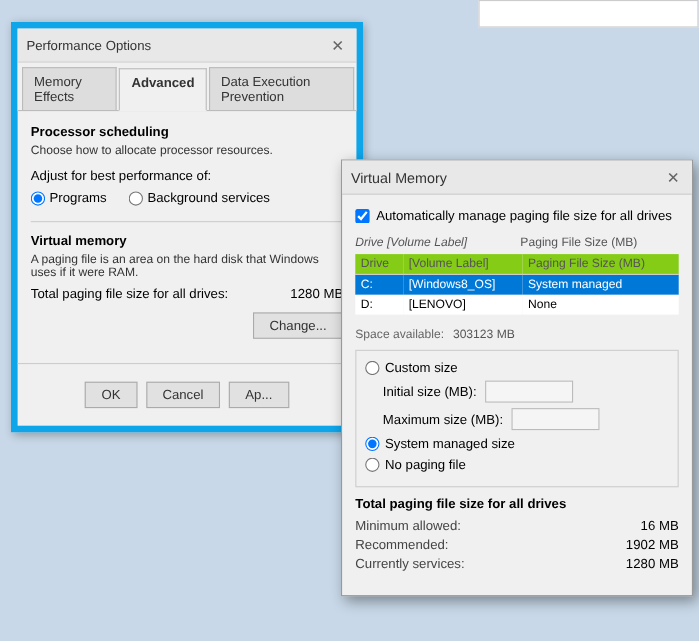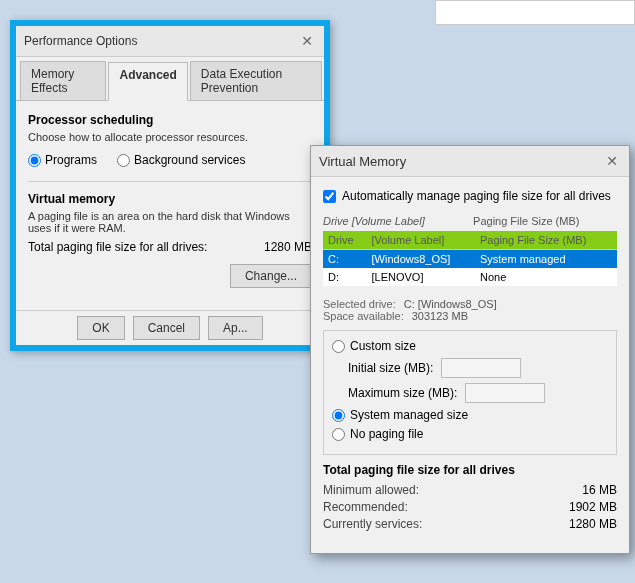--- a/index.html
+++ b/index.html
@@ -138,21 +138,21 @@
       border: 1px solid #aaa;
       cursor: pointer;
       font-size: 12px;
       color: #333;
     }
 
     .perf-footer {
       display: flex;
       justify-content: center;
       gap: 8px;
-      padding: 5px;
+      padding: 16px;
       border-top: 1px solid #ccc;
     }
 
     
     .vm-window {
       position: absolute;
       top: 145px;
       left: 310px;
       width: 320px;
       background: #f0f0f0;
@@ -315,20 +315,21 @@
       <span>Advanced</span>
     </div>
     <div class="tab">
       <span>Data Execution Prevention</span>
     </div>
   </div>
 
   <div class="perf-content">
     <div class="section-title">Processor scheduling</div>
     <div class="section-desc">Choose how to allocate processor resources.</div>
+    <div class="subsection-label">Adjust for best performance of:</div>
     <div class="radio-group">
       <label class="radio-item">
         <input type="radio" name="perf" checked="" style="">
         <span>Programs</span>
       </label>
       <label class="radio-item">
         <input type="radio" name="perf" style="">
         <span>Background services</span>
       </label>
     </div>
@@ -387,24 +388,20 @@
         <tr>
           <td>D:</td>
           <td>[LENOVO]</td>
           <td>None</td>
         </tr>
       </tbody>
     </table>
 
     <div class="selected-info">
       <div class="selected-info-row">
-        <span class="selected-info-label">Selected drive:</span>
-        <span>C: [Windows8_OS]</span>
-      </div>
-      <div class="selected-info-row">
         <span class="selected-info-label">Space available:</span>
         <span>303123 MB</span>
       </div>
     </div>
 
     <div class="size-section">
       <div class="size-radio-row">
         <input type="radio" name="paging-type" style="">
         <span>Custom size</span>
       </div>

